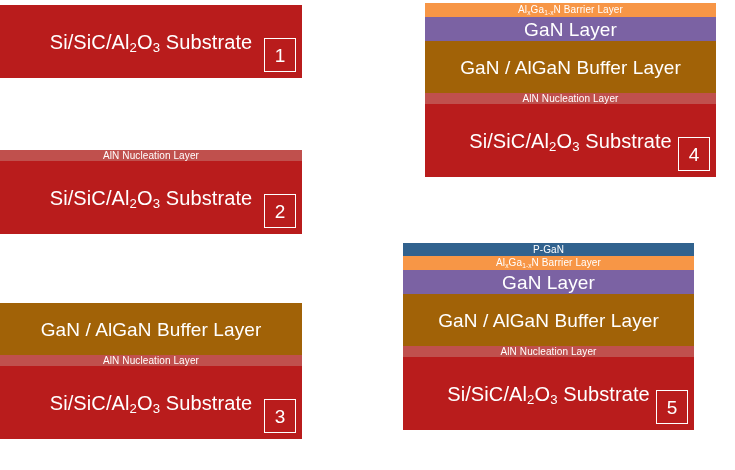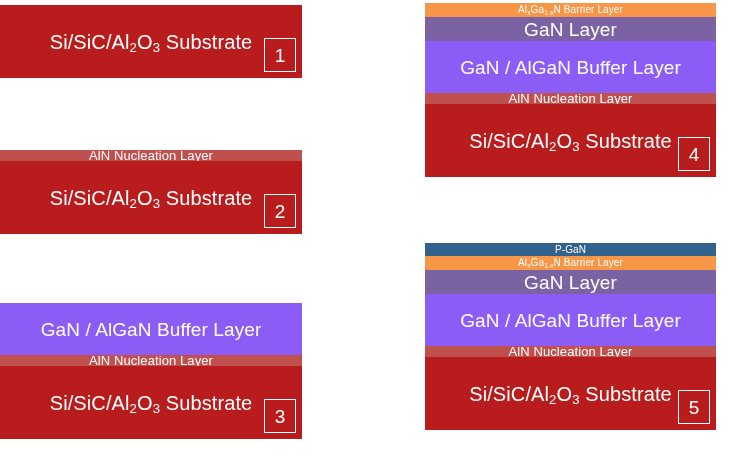--- a/index.html
+++ b/index.html
@@ -37,23 +37,23 @@
     text-align: center;
     line-height: 1;
     letter-spacing: 0.1px;
   }
 
   
   .lay-substrate  { height: 73px; background: #b91c1c; }
   .lay-substrate .layer-label { font-size: 20px; }
 
   .lay-nucleation { height: 11px;  background: #c0504d; }
-  .lay-nucleation .layer-label { font-size: 13px; }
+  .lay-nucleation .layer-label { font-size: 10px; }
 
-  .lay-buffer     { height: 52px;  background: #8b5cf6; }
+  .lay-buffer     { height: 52px;  background: #a16207; }
   .lay-buffer .layer-label { font-size: 19px; }
 
   .lay-gan        { height: 24px;  background: #7b62a3; }
   .lay-gan .layer-label { font-size: 19px; }
 
   .lay-barrier    { height: 14px;  background: #f79646; }
   .lay-barrier .layer-label { font-size: 10px; }
 
   .lay-pgan       { height: 13px;  background: #31628e; }
   .lay-pgan .layer-label { font-size: 10px; }
@@ -79,21 +79,21 @@
     color: #ffffff;
     font-size: 19px;
     line-height: 1;
   }
 
   
   #panel-1 { left: 0px;   top: 5px;   width: 302px; }
   #panel-2 { left: 0px;   top: 150px; width: 302px; }
   #panel-3 { left: 0px;   top: 303px; width: 302px; }
   #panel-4 { left: 425px; top: 3px;   width: 291px; }
-  #panel-5 { left: 425px; top: 243px; width: 291px; border-radius: 21px; }
+  #panel-5 { left: 403px; top: 243px; width: 291px; border-radius: 21px; }
 </style>
 </head>
 <body>
 
 <div class="panel" id="panel-1">
   <div class="layer lay-substrate">
     <span class="layer-label"><span>Si/SiC/Al</span><sub>2</sub><span>O</span><sub>3</sub><span>  Substrate</span></span>
     <div class="num-box">1</div>
   </div>
 </div>

